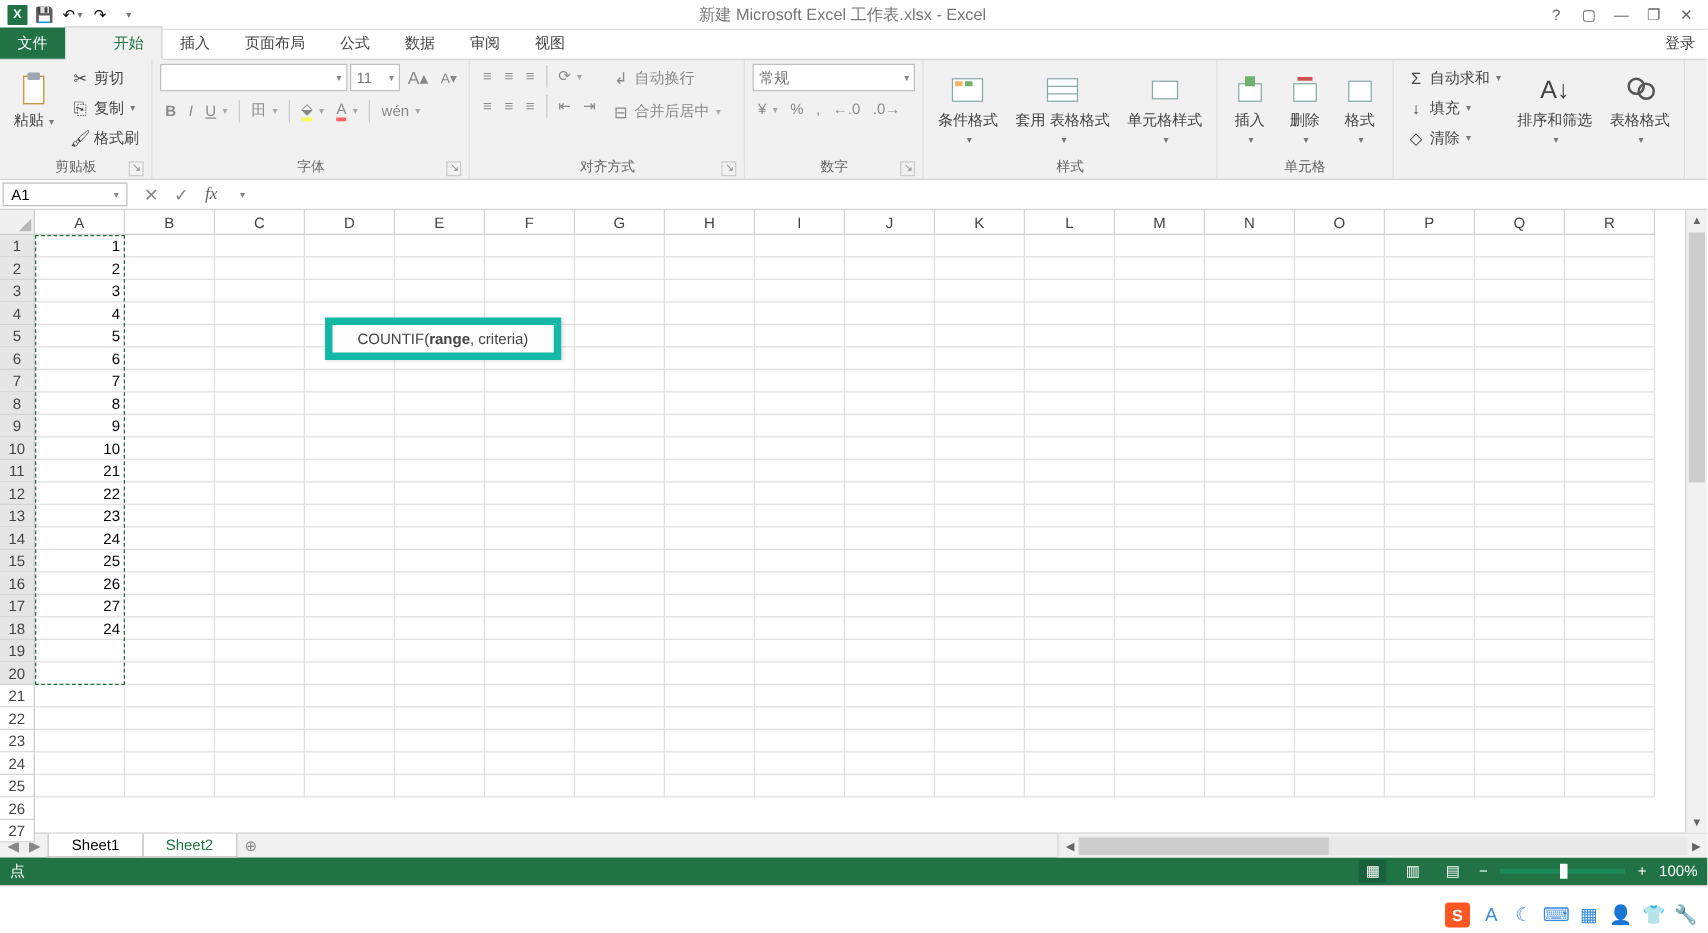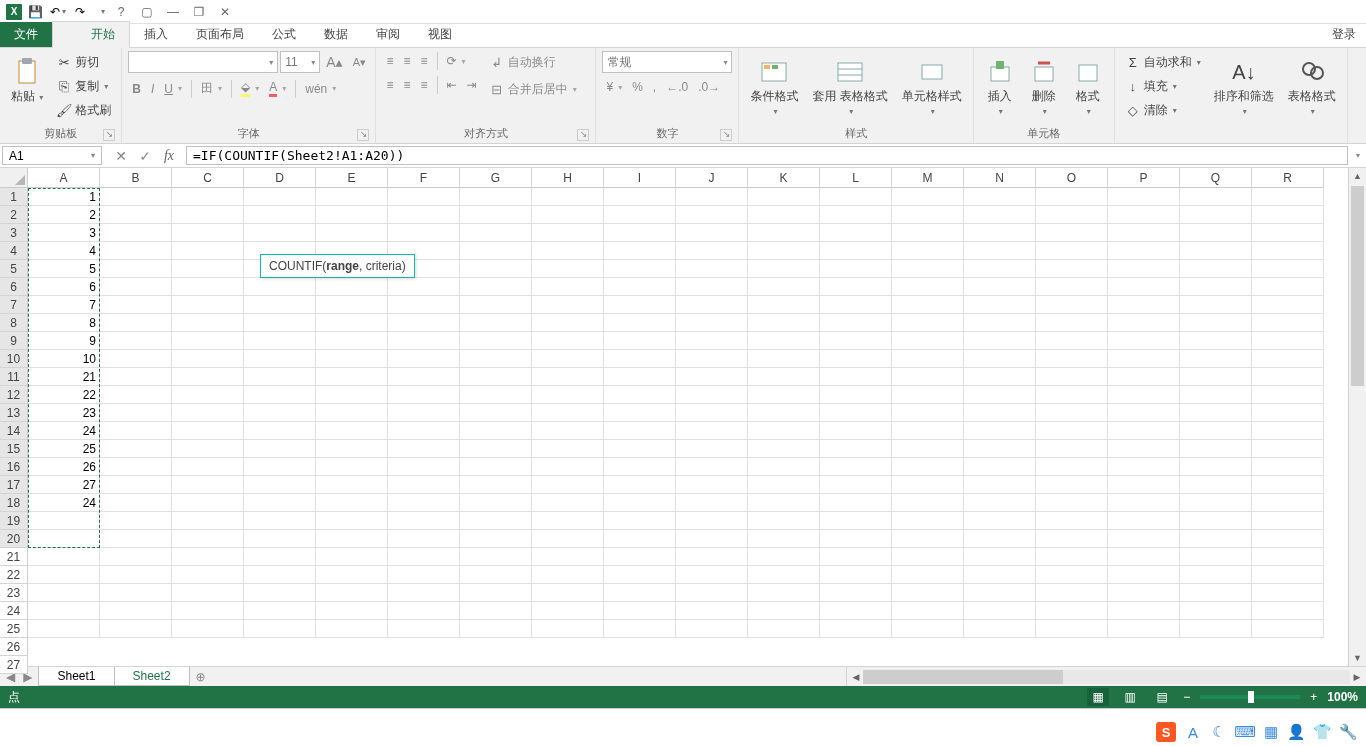--- a/index.html
+++ b/index.html
@@ -62,21 +62,21 @@
 .grid-main { flex:1; overflow:hidden; position:relative; }
 .col-headers { height:20px; display:flex; }
 .col-h { border-right:1px solid #d4d4d4; border-bottom:1px solid #ccc; background:#fff; font-size:12px; color:#444; display:flex; align-items:center; justify-content:center; }
 .row-h { height:18px; border-right:1px solid #ccc; border-bottom:1px solid #d4d4d4; font-size:12px; color:#444; display:flex; align-items:center; justify-content:center; background:#fff; }
 .row-h.sel { background:#e6e6e6; }
 
 .cells { position:relative; }
 .cell-row { display:flex; height:18px; }
 .cell { border-right:1px solid #e0e0e0; border-bottom:1px solid #e0e0e0; font-size:12px; padding:0 3px; display:flex; align-items:center; justify-content:flex-end; }
 
-.tooltip-fn { position:absolute; left:232px; top:86px; background:#fdfdfd; border:1px solid #14b8a6; padding:4px 8px; font-size:12px; color:#444; box-shadow:1px 1px 3px rgba(0,0,0,0.15); }
+.tooltip-fn { position:absolute; left:232px; top:86px; background:#fdfdfd; border:6px solid #14b8a6; padding:4px 20px; font-size:12px; color:#444; box-shadow:1px 1px 3px rgba(0,0,0,0.15); }
 .tooltip-fn b { font-weight:bold; }
 
 .vscroll { width:18px; background:#f1f1f1; border-left:1px solid #d4d4d4; position:relative; }
 .vscroll .thumb { position:absolute; left:2px; right:2px; top:18px; height:200px; background:#cdcdcd; }
 .vscroll .arr { position:absolute; left:0; right:0; height:16px; display:flex; align-items:center; justify-content:center; font-size:9px; color:#666; }
 .vscroll .arr.up { top:0; } .vscroll .arr.dn { bottom:0; }
 
 
 .sheet-bar { height:20px; display:flex; align-items:stretch; border-top:1px solid #d4d4d4; font-size:12px; background:#f1f1f1; }
 .sheet-nav { display:flex; align-items:center; padding:0 6px; gap:8px; color:#888; }
@@ -121,20 +121,21 @@
         <span>↶</span>
         <span class="dd-arrow">▾</span>
       </div>
     <div class="qat-item">
         <span>↷</span>
       </div>
     <div class="qat-item">
         <span class="dd-arrow">▾</span>
       </div>
   </div>
+  <div class="title-text">新建 Microsoft Excel 工作表.xlsx - Excel</div>
   <div class="win-controls">
     <span>?</span>
     <span>▢</span>
     <span>—</span>
     <span>❐</span>
     <span>✕</span>
   </div>
 </div>
 
 <div class="ribbon-tabs">
@@ -399,21 +400,20 @@
 <div class="name-formula">
   <div class="name-box">
       <span>A1</span>
       <span class="dd">▾</span>
     </div>
   <div class="fx-buttons">
     <div class="fxb">✕</div>
     <div class="fxb">✓</div>
     <div class="fxb fx">fx</div>
   </div>
-  <div class="formula-input">=IF(COUNTIF(Sheet2!A1:A20))</div>
   <div class="formula-dd">▾</div>
 </div>
 
 <div class="grid-area">
   <div class="row-hdr-col">
     <div class="corner"></div>
     <div id="row-headers">
         <div class="row-h sel">1</div>
         <div class="row-h sel">2</div>
         <div class="row-h sel">3</div>
@@ -1003,21 +1003,21 @@
   <span>点</span>
   <div class="spacer"></div>
   <div class="view-btn active">▦</div>
   <div class="view-btn">▥</div>
   <div class="view-btn">▤</div>
   <span style="cursor:pointer;">−</span>
   <div class="zoom-slider">
       <div class="knob"></div>
     </div>
   <span style="cursor:pointer;">+</span>
-  <span style="cursor:pointer;font-weight:bold;">100%</span>
+  <span style="cursor:pointer;">100%</span>
 </div>
 
 <div class="taskbar">
   <div class="tray">
     <div class="tray-ico sogou">S</div>
     <div id="tray-items" style="display:flex; gap:8px;">
         <div class="tray-ico">A</div>
         <div class="tray-ico">☾</div>
         <div class="tray-ico">⌨</div>
         <div class="tray-ico">▦</div>

